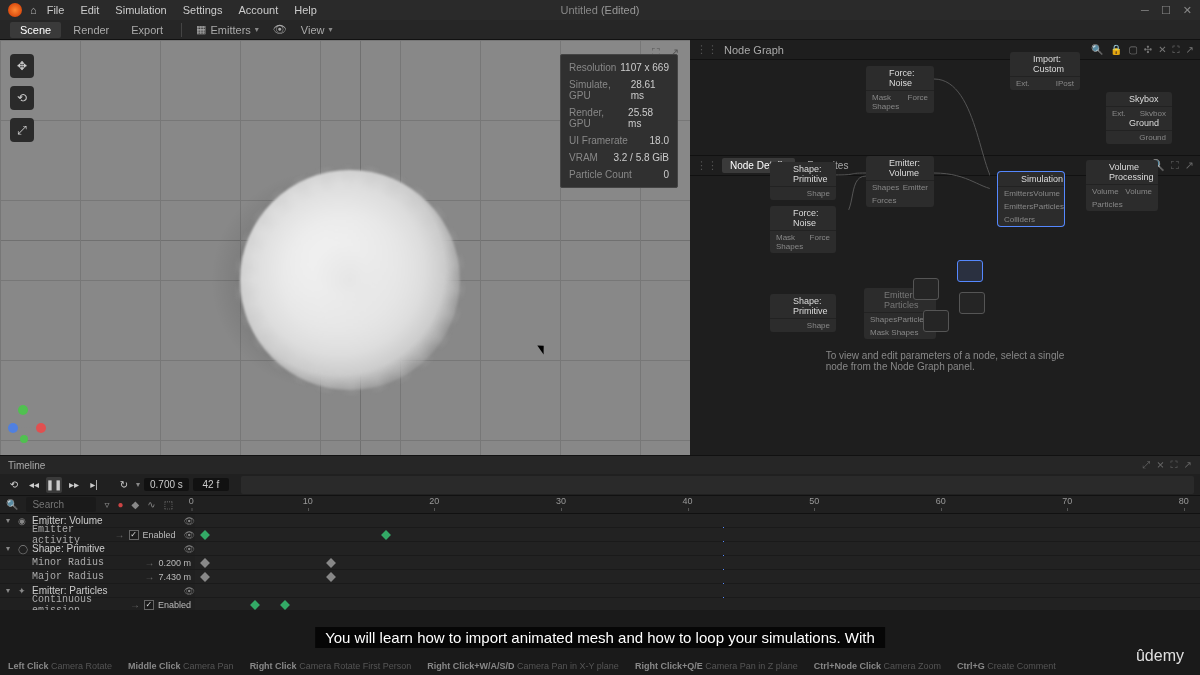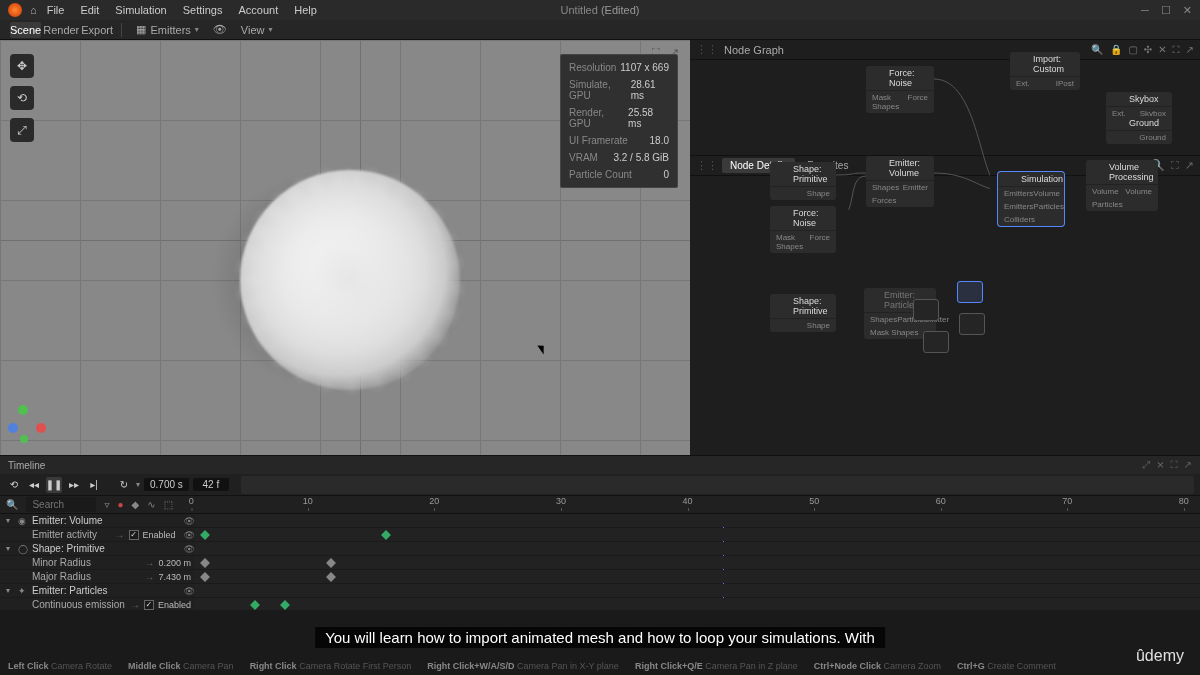--- a/index.html
+++ b/index.html
@@ -10,21 +10,21 @@
 .titlebar .logo { width: 14px; height: 14px; background: radial-gradient(circle, #ff8833, #cc3300); border-radius: 50%; margin-right: 8px; }
 .titlebar .home-icon { margin-right: 10px; color: #aaa; font-size: 11px; }
 .titlebar .menu { display: flex; gap: 16px; }
 .titlebar .menu span { color: #ccc; cursor: pointer; }
 .titlebar .title { position: absolute; left: 50%; transform: translateX(-50%); color: #888; }
 .titlebar .title .edited { color: #999; }
 .titlebar .winbtns { margin-left: auto; display: flex; gap: 12px; color: #888; }
 
 
 .toolbar { height: 20px; background: #262626; display: flex; align-items: center; padding: 0 10px; gap: 2px; border-bottom: 1px solid #111; }
-.tab { padding: 2px 0; color: #aaa; cursor: pointer; }
+.tab { padding: 2px 10px; color: #aaa; cursor: pointer; }
 .tab.active { background: #3a3a3a; color: #fff; border-radius: 2px; }
 .tool-sep { width: 1px; height: 14px; background: #444; margin: 0 6px; }
 .tool-item { display: flex; align-items: center; gap: 4px; padding: 0 6px; cursor: pointer; }
 .chev { font-size: 8px; color: #888; }
 
 
 .main { display: flex; height: 415px; }
 
 
 .viewport { width: 690px; background: #888; position: relative; overflow: hidden; }
@@ -102,21 +102,21 @@
 .ruler-ticks .tick { position: absolute; top: 2px; font-size: 9px; color: #999; transform: translateX(-50%); }
 .ruler-ticks .tick::after { content:''; position:absolute; left:50%; top:12px; width:1px; height:3px; background:#555;}
 .playhead { position:absolute; top:0; bottom:0; width:1px; background:#5588ff; pointer-events:none;}
 .playhead::before { content:''; position:absolute; top:-2px; left:-3px; width:7px; height:7px; background:#5588ff; border-radius:1px;}
 .tl-body { flex: 1; overflow: hidden; position:relative; }
 .track-row { height: 14px; display: flex; align-items: center; font-size: 10px; border-bottom: 1px solid #1a1a1a;}
 .track-left { width: 195px; display: flex; align-items: center; padding-left: 6px; gap: 4px; position:relative;}
 .track-left .arrow { color:#888; width:8px; font-size:8px;}
 .track-left .icn { width:10px; font-size:9px; color:#888;}
 .track-left .name { color:#ccc; flex:1;}
-.track-left .name.sub { color:#aaa; padding-left:14px;}
+.track-left .name.sub { color:#aaa; padding-left:14px;font-family:Liberation Mono, monospace;}
 .track-left .val { font-size:9px; color:#bbb; padding-right:4px;}
 .track-left .eye { color:#888; font-size:9px;}
 .track-left .link { color:#666; font-size:10px;}
 .track-lane { flex: 1; position: relative; height:100%; background:#222;}
 .kf { position:absolute; width:7px; height:7px; background:#33aa66; transform: translate(-50%,-50%) rotate(45deg); top:50%; }
 .kf.gray { background:#888; }
 .chk { width:10px; height:10px; border:1px solid #666; background:#1a1a1a; display:inline-flex; align-items:center; justify-content:center;}
 .chk.on::after { content:'✓'; font-size:8px; color:#ddd; line-height:1;}
 
 
@@ -404,20 +404,24 @@
           <span>⛶</span>
           <span>↗</span>
         </div>
       </div>
       <div class="dt-body">
         <div class="dt-squares">
           <div class="sq" style="left:18px; top:18px;"></div>
           <div class="sq sel" style="left:62px; top:0px;"></div>
           <div class="sq" style="left:64px; top:32px;"></div>
           <div class="sq" style="left:28px; top:50px;"></div>
+        </div>
+        <div>
+          <div>To view and edit parameters of a node, select a single</div>
+          <div>node from the Node Graph panel.</div>
         </div>
       </div>
     </div>
   </div>
 </div>
 
 <div class="timeline">
   <div class="tl-header">
     <span>Timeline</span>
     <div class="icons">

